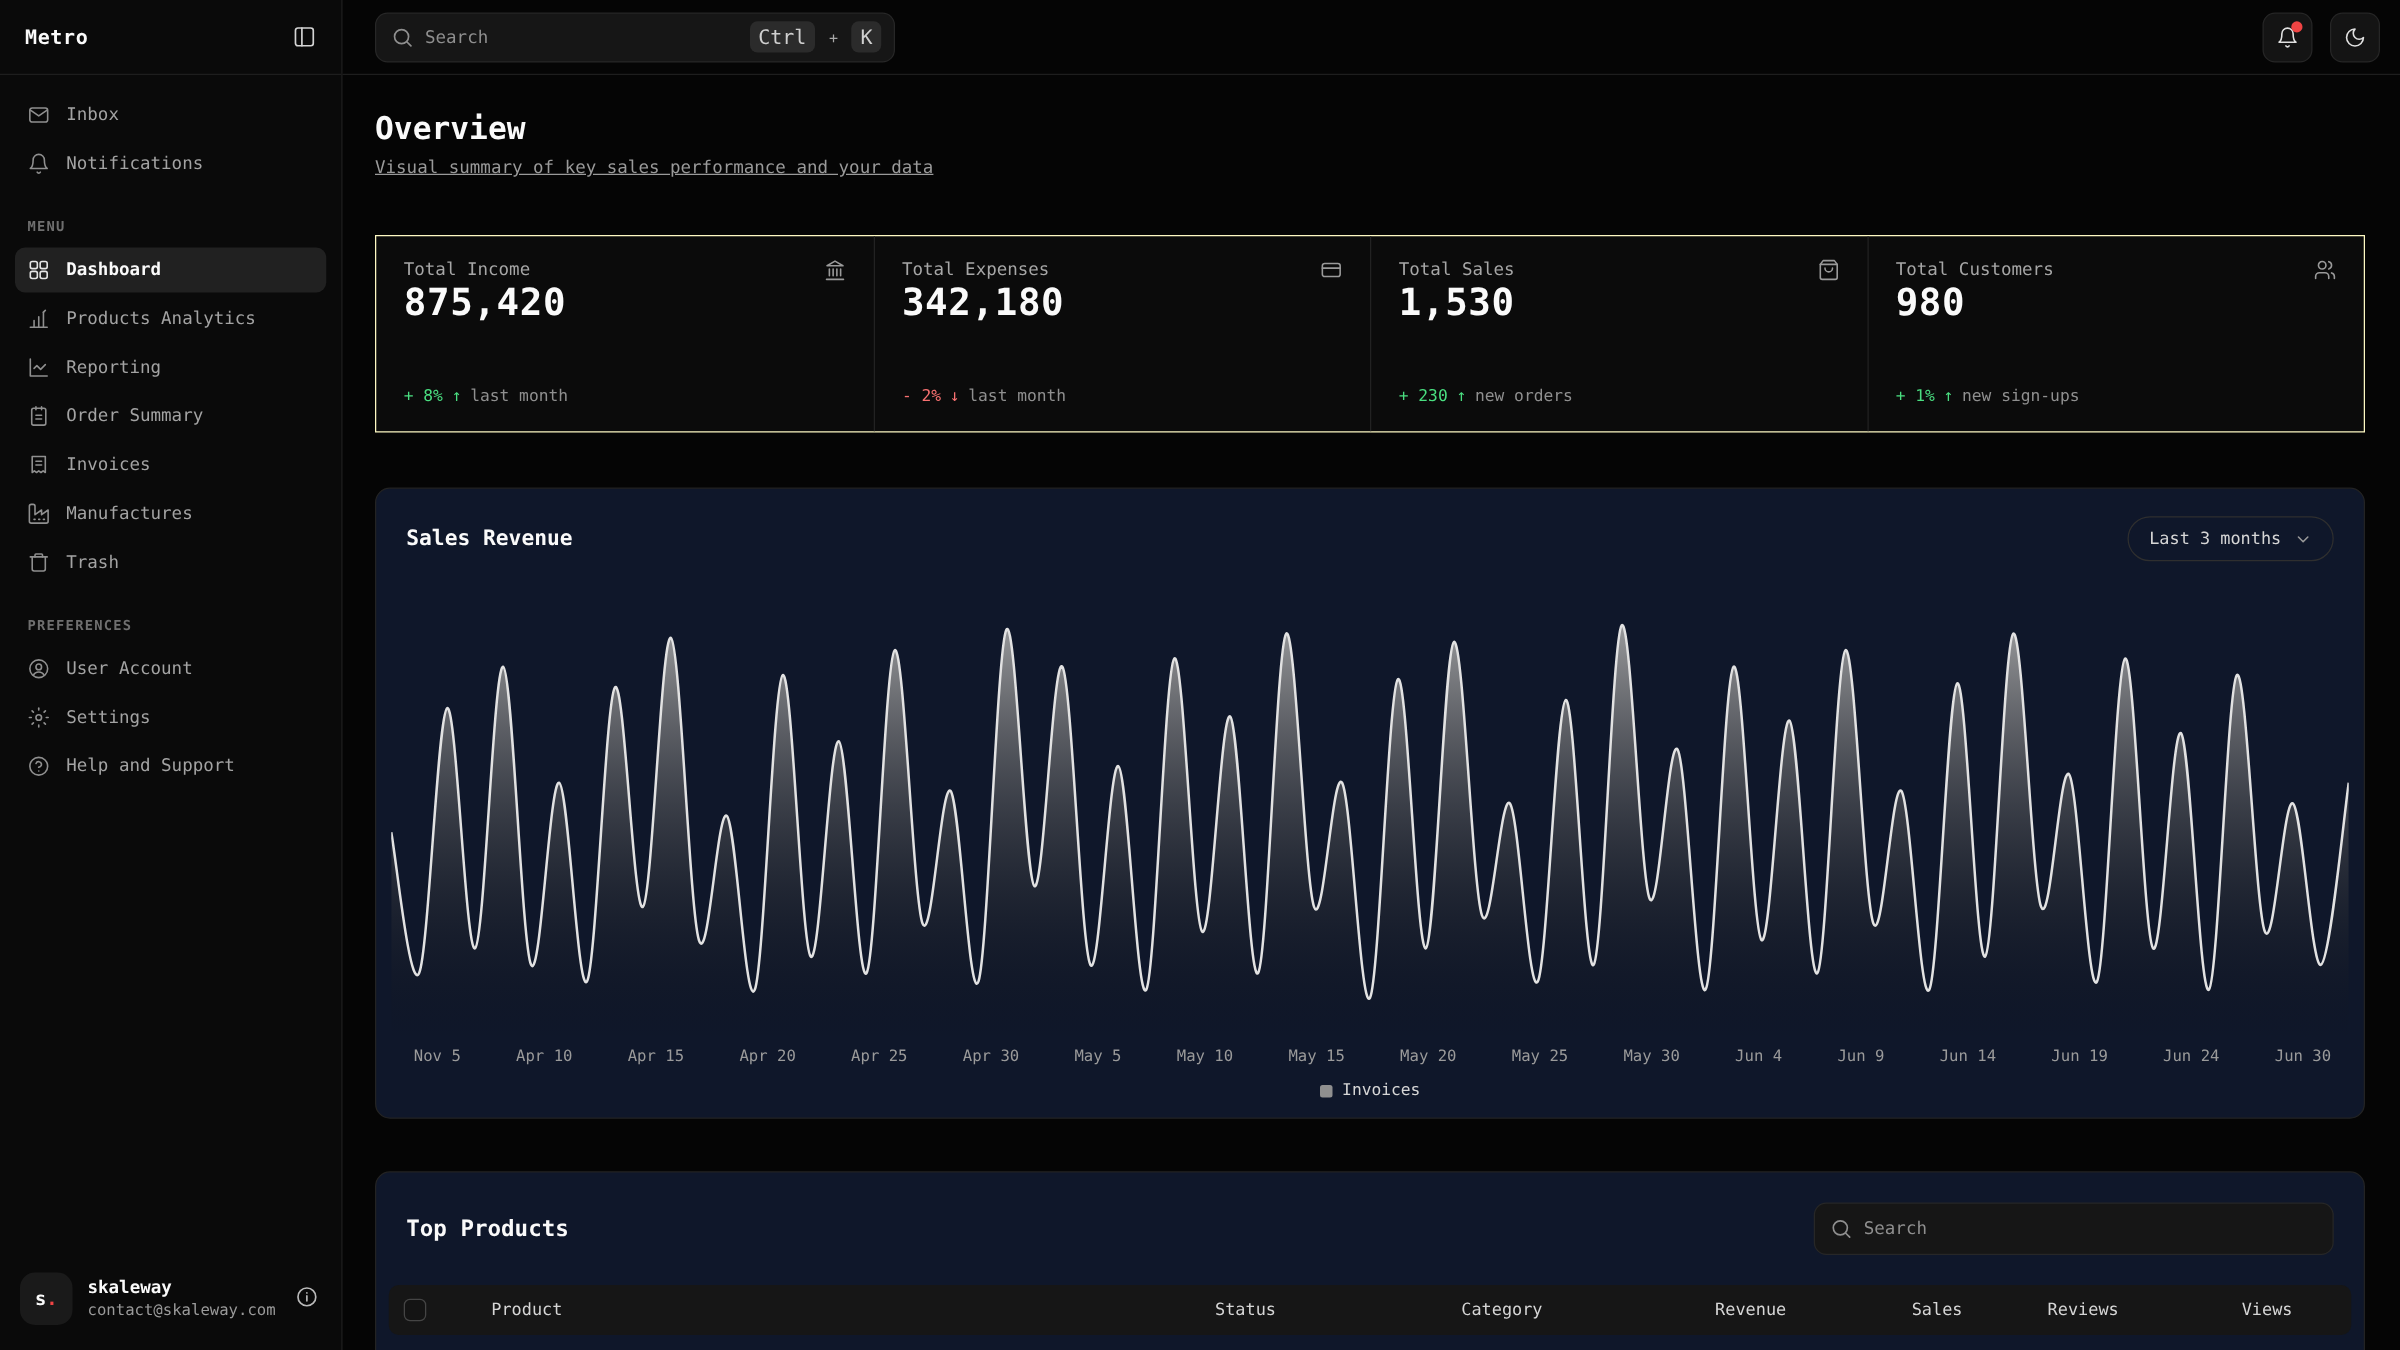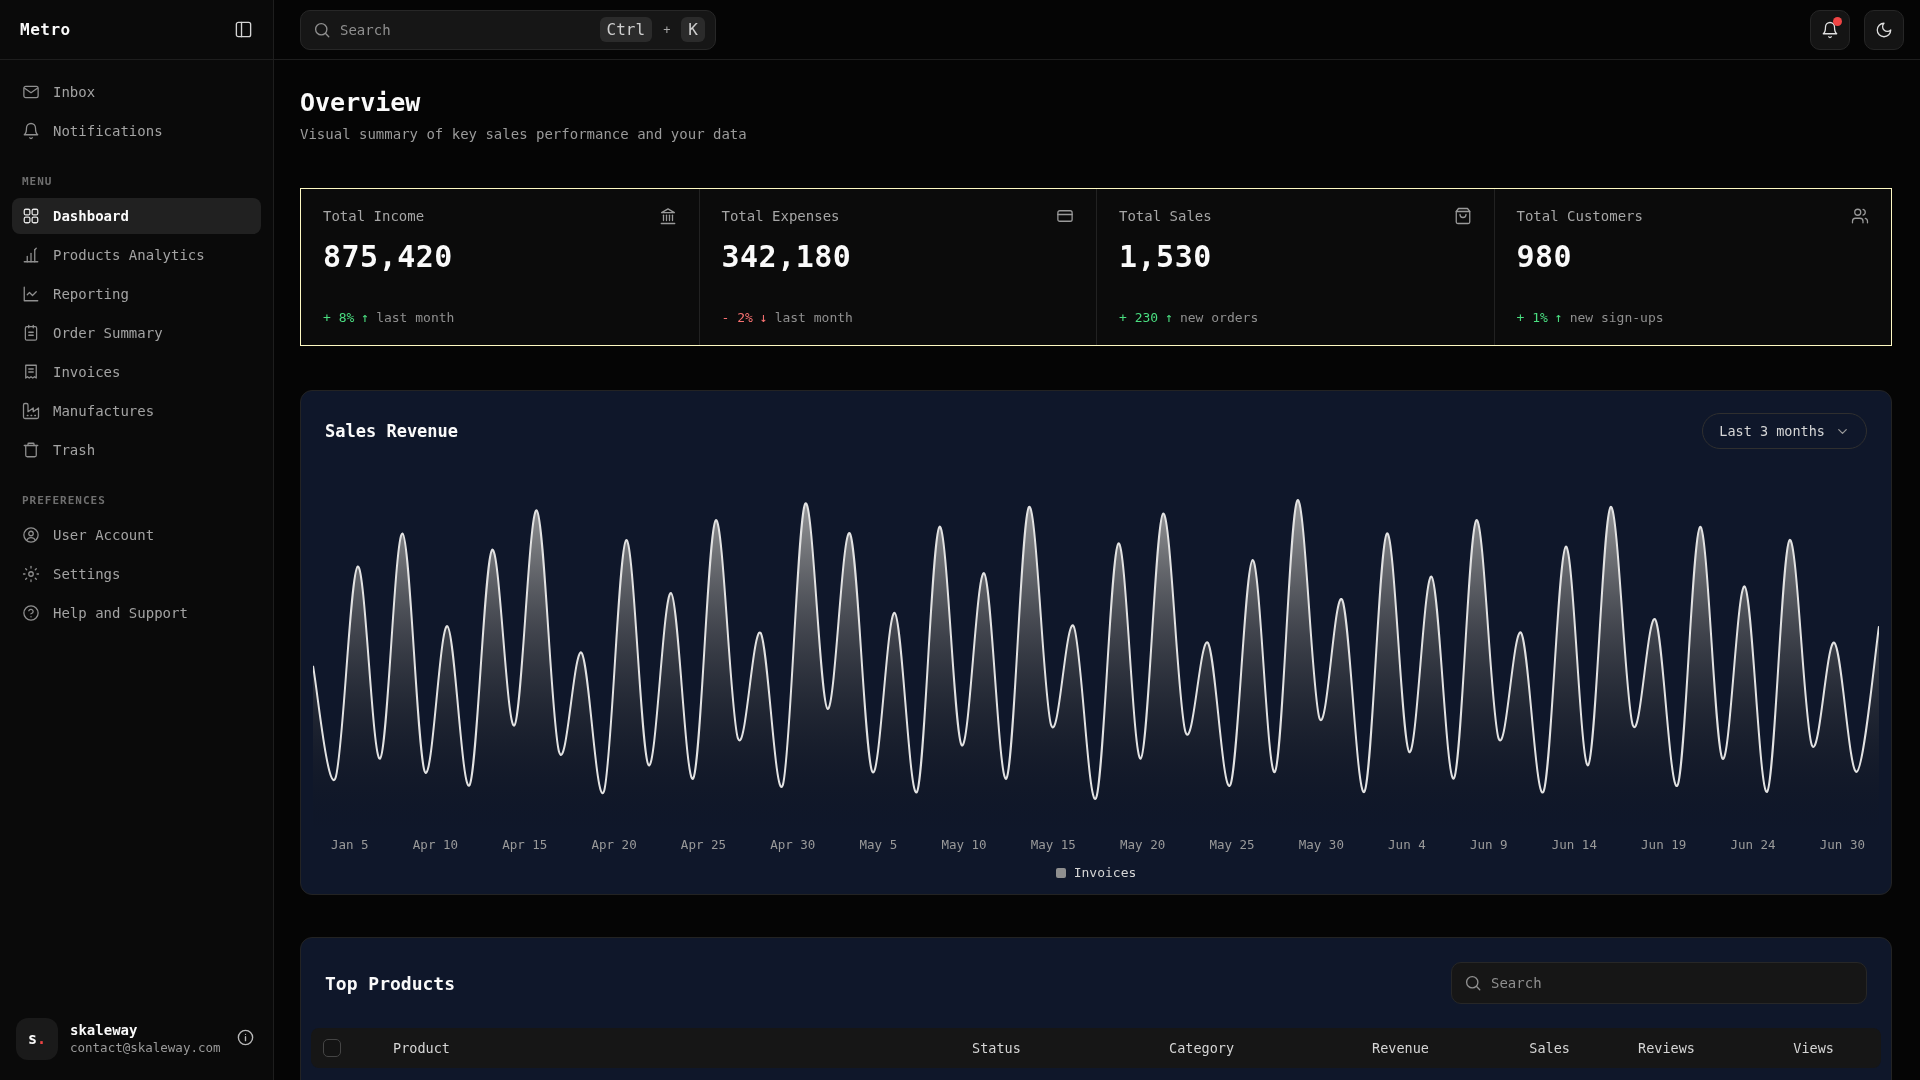--- a/index.html
+++ b/index.html
@@ -90,32 +90,32 @@
   }
   .icon-btn svg { width:18px; height:18px; }
   .notif-dot {
     position:absolute; top:6px; right:7px; width:9px; height:9px;
     border-radius:50%; background:#ef4444;
   }
 
   
   .content { flex:1 1 auto; padding:28px 28px 0 26px; overflow:hidden; }
   .page-title { font-size:25px; font-weight:bold; color:#fafafa; }
-  .page-sub { font-size:14px; color:#9a9a9a; margin-top:9px; }
+  .page-sub { font-size:14px; color:#9a9a9a; margin-top:9px;text-decoration:underline; }
 
   .stats-strip {
     margin-top:46px; display:grid; grid-template-columns:repeat(4,1fr);
     background:#0b0b0b; border:1px solid #fef9c3;
   }
   .stat { padding:18px 22px 20px 22px; min-height:156px; display:flex; flex-direction:column; }
   .stat + .stat { border-left:1px solid #222; }
   .stat-top { display:flex; align-items:center; justify-content:space-between; }
   .stat-label { font-size:14px; color:#a6a6a6; }
   .stat-top .ic { color:#9a9a9a; }
-  .stat-value { font-size:30px; font-weight:800; color:#fafafa; margin-top:14px; letter-spacing:.5px; }
+  .stat-value { font-size:30px; font-weight:800; color:#fafafa; margin-top:0; letter-spacing:.5px; }
   .stat-delta { margin-top:auto; font-size:13px; display:flex; align-items:center; gap:7px; }
   .delta-up { color:#4ade80; }
   .delta-down { color:#f87171; }
   .delta-note { color:#8f8f8f; }
 
   .card {
     background:#0f172a; border:1px solid #232323; border-radius:12px;
   }
   .revenue-card { margin-top:44px; height:505px; display:flex; flex-direction:column; }
   .card-head {
@@ -471,21 +471,21 @@
                 <linearGradient id="gA" x1="0" y1="0" x2="0" y2="1">
                   <stop offset="0" stop-color="#a8a8a8" stop-opacity="0.9"></stop>
                   <stop offset="1" stop-color="#0b0b0b" stop-opacity="0"></stop>
                 </linearGradient>
               </defs>
               <path d="M0.0,195.4C3.7,213.7 14.9,321.0 22.3,304.9C29.8,288.8 37.2,102.1 44.7,98.8C52.1,95.6 59.6,291.0 67.0,285.6C74.5,280.2 81.9,64.5 89.4,66.6C96.8,68.8 104.3,283.5 111.7,298.5C119.2,313.5 126.6,154.7 134.1,156.8C141.5,158.9 149.0,323.7 156.4,311.4C163.8,299.0 171.3,92.4 178.7,82.7C186.2,73.1 193.6,259.8 201.1,253.4C208.5,247.0 216.0,39.8 223.4,44.1C230.9,48.4 238.3,256.1 245.8,279.2C253.2,302.2 260.7,176.1 268.1,182.6C275.6,189.0 283.0,336.0 290.5,317.8C297.9,299.6 305.4,77.4 312.8,73.1C320.2,68.8 327.7,283.5 335.1,292.0C342.6,300.6 350.0,122.5 357.5,124.6C364.9,126.7 372.4,316.7 379.8,304.9C387.3,293.1 394.7,60.2 402.2,53.8C409.6,47.3 417.1,248.0 424.5,266.3C432.0,284.5 439.4,155.7 446.9,163.2C454.3,170.8 461.8,332.3 469.2,311.4C476.6,290.4 484.1,50.0 491.5,37.7C499.0,25.3 506.4,232.5 513.9,237.3C521.3,242.1 528.8,56.4 536.2,66.6C543.7,76.8 551.1,285.6 558.6,298.5C566.0,311.4 573.5,140.7 580.9,143.9C588.4,147.1 595.8,331.8 603.3,317.8C610.7,303.8 618.2,67.7 625.6,60.2C633.0,52.7 640.5,265.2 647.9,272.7C655.4,280.2 662.8,99.9 670.3,105.3C677.7,110.6 685.2,315.7 692.6,304.9C700.1,294.2 707.5,49.5 715.0,40.9C722.4,32.3 729.9,234.1 737.3,253.4C744.8,272.7 752.2,145.0 759.7,156.8C767.1,168.6 774.6,337.7 782.0,324.2C789.4,310.8 796.9,82.7 804.3,76.3C811.8,69.9 819.2,290.4 826.7,285.6C834.1,280.8 841.6,51.6 849.0,47.3C856.5,43.0 863.9,238.9 871.4,259.8C878.8,280.8 886.3,164.3 893.7,172.9C901.2,181.5 908.6,324.8 916.1,311.4C923.5,297.9 931.0,94.5 938.4,92.4C945.8,90.3 953.3,308.1 960.7,298.5C968.2,288.8 975.6,43.0 983.1,34.4C990.5,25.9 998.0,230.9 1005.4,247.0C1012.9,263.1 1020.3,119.2 1027.8,131.0C1035.2,142.8 1042.7,328.5 1050.1,317.8C1057.6,307.1 1065.0,73.1 1072.5,66.6C1079.9,60.2 1087.4,272.2 1094.8,279.2C1102.2,286.1 1109.7,104.2 1117.1,108.5C1124.6,112.8 1132.0,314.0 1139.5,304.9C1146.9,295.8 1154.4,60.2 1161.8,53.8C1169.3,47.3 1176.7,248.0 1184.2,266.3C1191.6,284.5 1199.1,154.7 1206.5,163.2C1214.0,171.8 1221.4,331.8 1228.9,317.8C1236.3,303.8 1243.8,83.8 1251.2,79.5C1258.6,75.2 1266.1,298.5 1273.5,292.0C1281.0,285.6 1288.4,47.3 1295.9,40.9C1303.3,34.4 1310.8,235.2 1318.2,253.4C1325.7,271.6 1333.1,140.7 1340.6,150.4C1348.0,160.0 1355.5,326.4 1362.9,311.4C1370.4,296.3 1377.8,64.5 1385.3,60.2C1392.7,55.9 1400.2,275.9 1407.6,285.6C1415.0,295.3 1422.5,112.8 1429.9,118.2C1437.4,123.5 1444.8,325.3 1452.3,317.8C1459.7,310.3 1467.2,80.6 1474.6,73.1C1482.1,65.6 1489.5,256.1 1497.0,272.7C1504.4,289.4 1511.9,168.6 1519.3,172.9C1526.8,177.2 1534.2,301.2 1541.7,298.5C1549.1,295.8 1560.3,180.4 1564.0,156.8L1564,358L0,358Z" fill="url(#gA)"></path>
               <path d="M0.0,195.4C3.7,213.7 14.9,321.0 22.3,304.9C29.8,288.8 37.2,102.1 44.7,98.8C52.1,95.6 59.6,291.0 67.0,285.6C74.5,280.2 81.9,64.5 89.4,66.6C96.8,68.8 104.3,283.5 111.7,298.5C119.2,313.5 126.6,154.7 134.1,156.8C141.5,158.9 149.0,323.7 156.4,311.4C163.8,299.0 171.3,92.4 178.7,82.7C186.2,73.1 193.6,259.8 201.1,253.4C208.5,247.0 216.0,39.8 223.4,44.1C230.9,48.4 238.3,256.1 245.8,279.2C253.2,302.2 260.7,176.1 268.1,182.6C275.6,189.0 283.0,336.0 290.5,317.8C297.9,299.6 305.4,77.4 312.8,73.1C320.2,68.8 327.7,283.5 335.1,292.0C342.6,300.6 350.0,122.5 357.5,124.6C364.9,126.7 372.4,316.7 379.8,304.9C387.3,293.1 394.7,60.2 402.2,53.8C409.6,47.3 417.1,248.0 424.5,266.3C432.0,284.5 439.4,155.7 446.9,163.2C454.3,170.8 461.8,332.3 469.2,311.4C476.6,290.4 484.1,50.0 491.5,37.7C499.0,25.3 506.4,232.5 513.9,237.3C521.3,242.1 528.8,56.4 536.2,66.6C543.7,76.8 551.1,285.6 558.6,298.5C566.0,311.4 573.5,140.7 580.9,143.9C588.4,147.1 595.8,331.8 603.3,317.8C610.7,303.8 618.2,67.7 625.6,60.2C633.0,52.7 640.5,265.2 647.9,272.7C655.4,280.2 662.8,99.9 670.3,105.3C677.7,110.6 685.2,315.7 692.6,304.9C700.1,294.2 707.5,49.5 715.0,40.9C722.4,32.3 729.9,234.1 737.3,253.4C744.8,272.7 752.2,145.0 759.7,156.8C767.1,168.6 774.6,337.7 782.0,324.2C789.4,310.8 796.9,82.7 804.3,76.3C811.8,69.9 819.2,290.4 826.7,285.6C834.1,280.8 841.6,51.6 849.0,47.3C856.5,43.0 863.9,238.9 871.4,259.8C878.8,280.8 886.3,164.3 893.7,172.9C901.2,181.5 908.6,324.8 916.1,311.4C923.5,297.9 931.0,94.5 938.4,92.4C945.8,90.3 953.3,308.1 960.7,298.5C968.2,288.8 975.6,43.0 983.1,34.4C990.5,25.9 998.0,230.9 1005.4,247.0C1012.9,263.1 1020.3,119.2 1027.8,131.0C1035.2,142.8 1042.7,328.5 1050.1,317.8C1057.6,307.1 1065.0,73.1 1072.5,66.6C1079.9,60.2 1087.4,272.2 1094.8,279.2C1102.2,286.1 1109.7,104.2 1117.1,108.5C1124.6,112.8 1132.0,314.0 1139.5,304.9C1146.9,295.8 1154.4,60.2 1161.8,53.8C1169.3,47.3 1176.7,248.0 1184.2,266.3C1191.6,284.5 1199.1,154.7 1206.5,163.2C1214.0,171.8 1221.4,331.8 1228.9,317.8C1236.3,303.8 1243.8,83.8 1251.2,79.5C1258.6,75.2 1266.1,298.5 1273.5,292.0C1281.0,285.6 1288.4,47.3 1295.9,40.9C1303.3,34.4 1310.8,235.2 1318.2,253.4C1325.7,271.6 1333.1,140.7 1340.6,150.4C1348.0,160.0 1355.5,326.4 1362.9,311.4C1370.4,296.3 1377.8,64.5 1385.3,60.2C1392.7,55.9 1400.2,275.9 1407.6,285.6C1415.0,295.3 1422.5,112.8 1429.9,118.2C1437.4,123.5 1444.8,325.3 1452.3,317.8C1459.7,310.3 1467.2,80.6 1474.6,73.1C1482.1,65.6 1489.5,256.1 1497.0,272.7C1504.4,289.4 1511.9,168.6 1519.3,172.9C1526.8,177.2 1534.2,301.2 1541.7,298.5C1549.1,295.8 1560.3,180.4 1564.0,156.8" fill="none" stroke="#e2e2e2" stroke-width="2"></path>
             </svg>
           </div>
         <div class="axis-row" id="axis-row">
-            <span>Jan 5</span>
+            <span>Nov 5</span>
             <span>Apr 10</span>
             <span>Apr 15</span>
             <span>Apr 20</span>
             <span>Apr 25</span>
             <span>Apr 30</span>
             <span>May 5</span>
             <span>May 10</span>
             <span>May 15</span>
             <span>May 20</span>
             <span>May 25</span>

